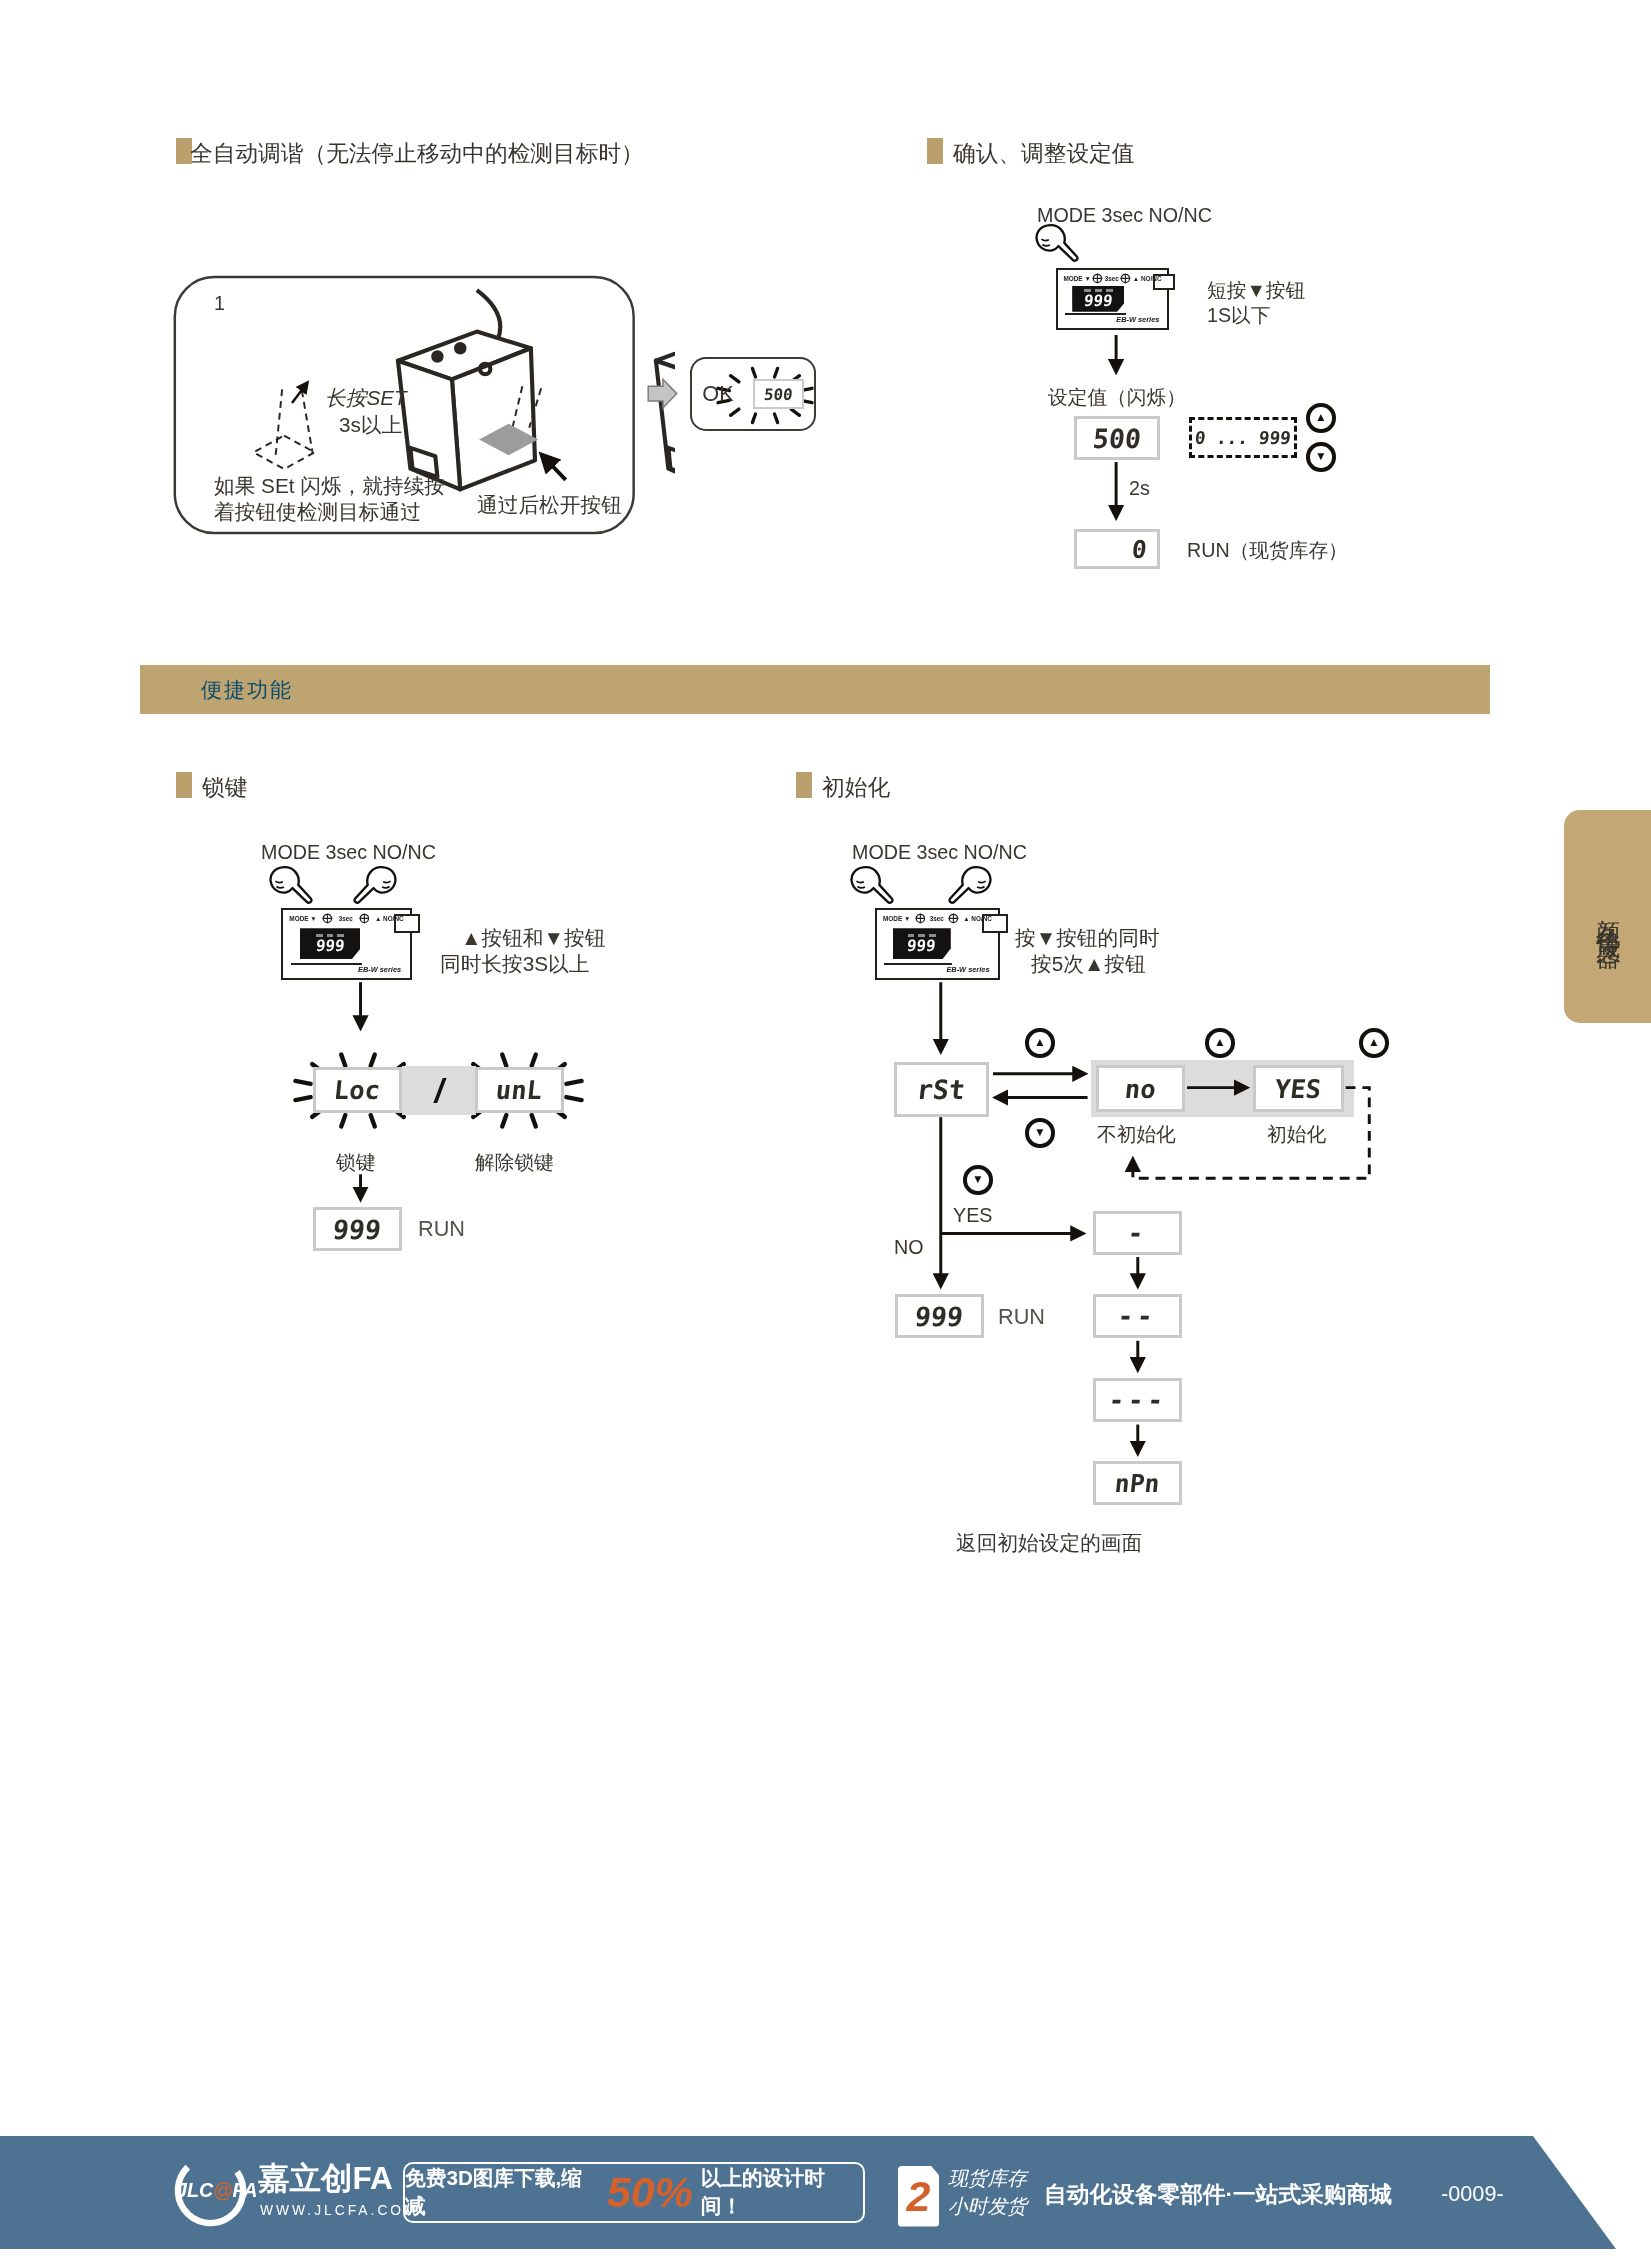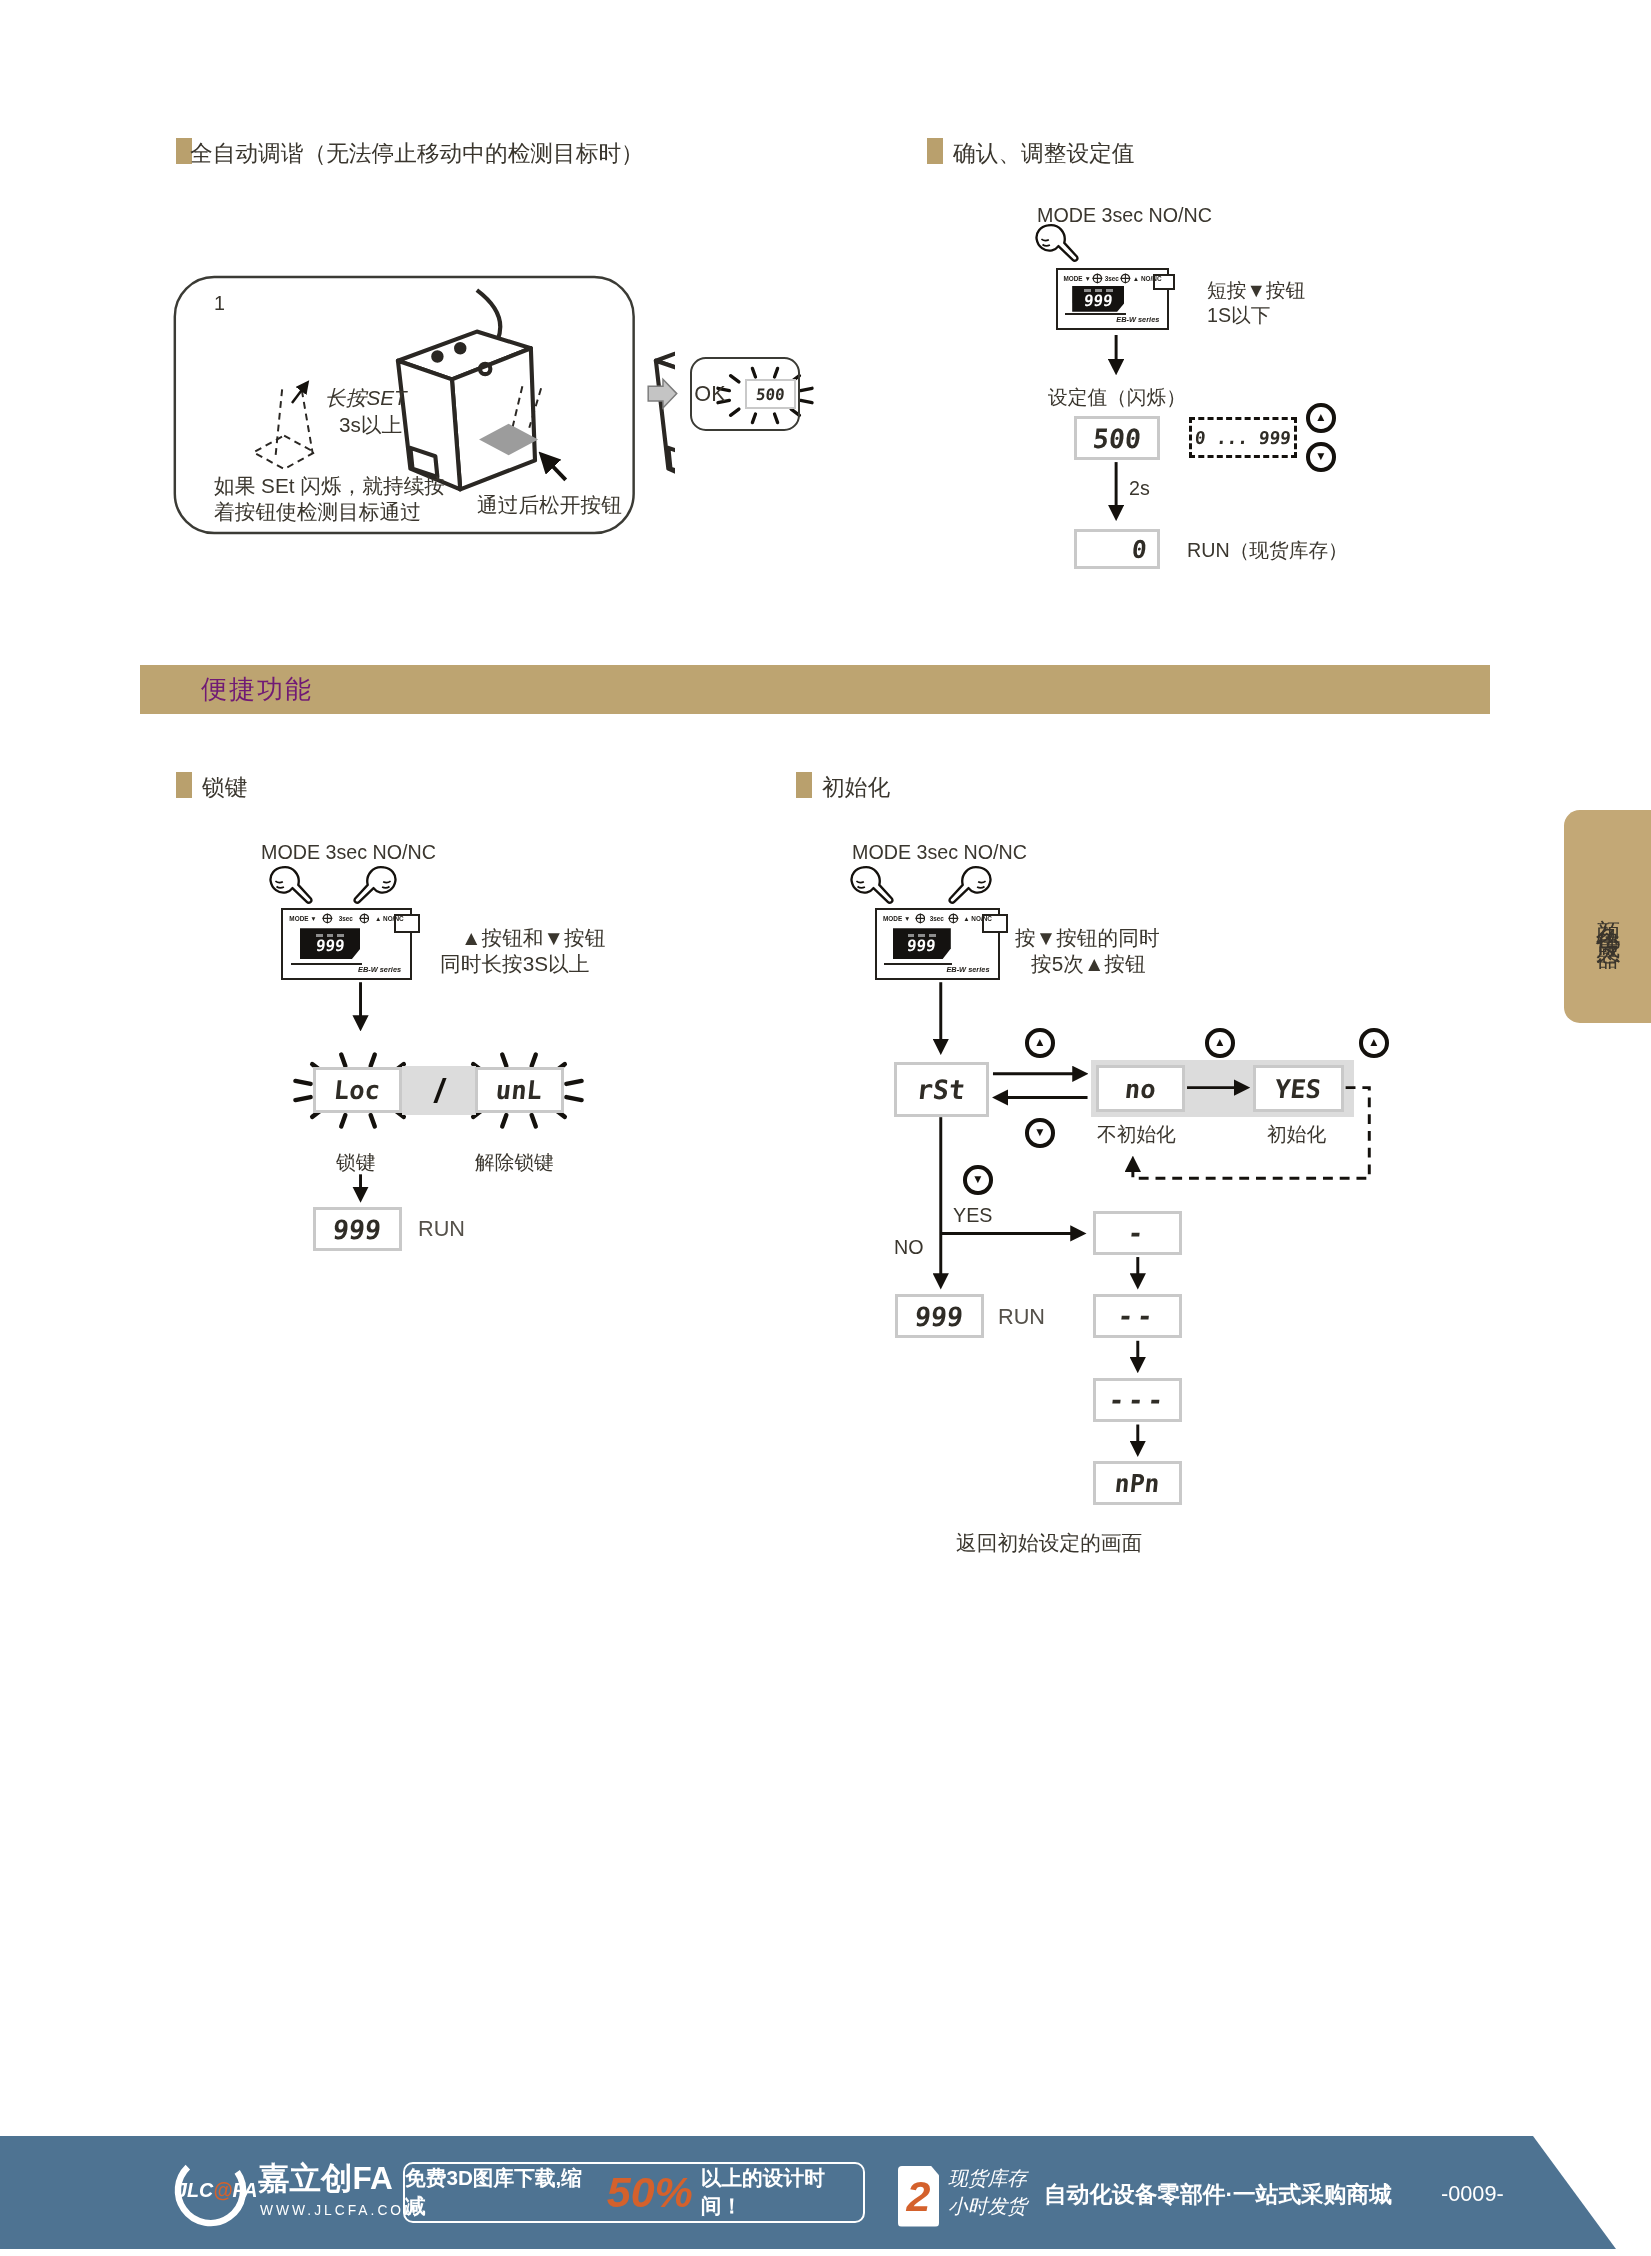--- a/index.html
+++ b/index.html
@@ -10,41 +10,41 @@
   .disp{position:absolute;background:#fff;border:3px solid #c9c9c9;box-sizing:border-box;
         display:flex;align-items:center;justify-content:center;z-index:3;}
   .rbtn{position:absolute;width:29.6px;height:29.6px;box-sizing:border-box;border:4.9px solid #14110d;border-radius:50%;
         background:#fff;display:flex;align-items:center;justify-content:center;font-size:11.8px;line-height:1;color:#14110d;z-index:3;}
   .grayband{position:absolute;background:#dcdcdc;z-index:1;}
   .bullet{position:absolute;width:15.8px;height:25.6px;background:#b9a06d;z-index:3;}
   .h{position:absolute;font-size:22.7px;font-weight:500;color:#3a362e;z-index:3;white-space:nowrap;}
   .overlay{position:absolute;left:0;top:0;z-index:2;pointer-events:none;}
   .rays{position:absolute;z-index:1;}
   .banner{position:absolute;left:140px;top:665px;width:1350px;height:49px;background:#bda471;z-index:3;}
-  .banner span{display:block;margin-left:61px;line-height:49px;font-size:26px;color:#701a75;letter-spacing:2px;}
+  .banner span{display:block;margin-left:61px;line-height:49px;font-size:21px;color:#0c4a6e;letter-spacing:2px;}
   .sidetab{position:absolute;left:1564px;top:810px;width:88px;height:213px;background:#c3a876;
            border-radius:15.8px 0 0 15.8px;display:flex;align-items:center;justify-content:center;z-index:3;}
   .sidetab span{writing-mode:vertical-rl;font-size:24.6px;letter-spacing:6.9px;color:#3a352c;}
   
   .panel{position:absolute;background:#fff;border:2.5px solid #23201b;box-sizing:border-box;z-index:3;}
   .ptab{position:absolute;top:3.9px;right:-9.9px;width:25.6px;height:18.7px;background:#fff;border:2.5px solid #23201b;box-sizing:border-box;}
   .prow{position:absolute;top:3px;left:5%;right:5%;display:flex;align-items:center;justify-content:space-between;
         font-size:6.4px;font-weight:700;color:#23201b;}
   .pbtn{width:10.8px;height:10.8px;flex:0 0 auto;}
   .pdisp{position:absolute;left:13%;top:27%;width:48%;height:45%;background:#141210;
          clip-path:polygon(0 0,100% 0,100% 66%,86% 100%,0 100%);
          display:flex;flex-direction:column;align-items:center;justify-content:center;}
   .pbars{display:flex;gap:3.9px;margin-bottom:1px;}
   .pbars i{width:6.9px;height:3px;background:#8d8d8d;}
   .pdigits{color:#fff;font-size:15.8px;line-height:1;}
   .pline{position:absolute;left:6%;width:56%;bottom:12.8px;border-top:2px solid #23201b;}
   .pseries{position:absolute;right:7%;bottom:3.9px;font-size:7.4px;font-weight:700;font-style:italic;color:#23201b;}
   .hand{position:absolute;z-index:4;}
   
-  .okbox{position:absolute;left:690px;top:357px;width:110px;height:74px;border:2.5px solid #3b3b35;border-radius:15.8px;
+  .okbox{position:absolute;left:690px;top:357px;width:126px;height:74px;border:2.5px solid #3b3b35;border-radius:15.8px;
          box-sizing:border-box;display:flex;align-items:center;justify-content:center;gap:19px;z-index:3;background:transparent;}
   .okdisp{width:47px;height:25.6px;border:2px solid #c9c9c9;display:flex;align-items:center;justify-content:center;background:#fff;}
   
   .footer{position:absolute;left:0;top:2136px;width:1652px;height:113px;background:#4e7392;
           clip-path:polygon(0 0,1533px 0,1616px 113px,0 113px);z-index:3;}
   .f{position:absolute;color:#fff;white-space:nowrap;}
   .promo{position:absolute;left:403px;top:25.6px;width:462px;height:61px;border:2px solid #fff;border-radius:9.9px;
          box-sizing:border-box;display:flex;align-items:center;justify-content:center;gap:7.9px;color:#fff;}
   .badge{position:absolute;left:898px;top:29.6px;width:41px;height:61px;background:#fff;border-radius:3.9px;
          clip-path:polygon(0 0,80% 0,100% 16%,100% 100%,0 100%);

